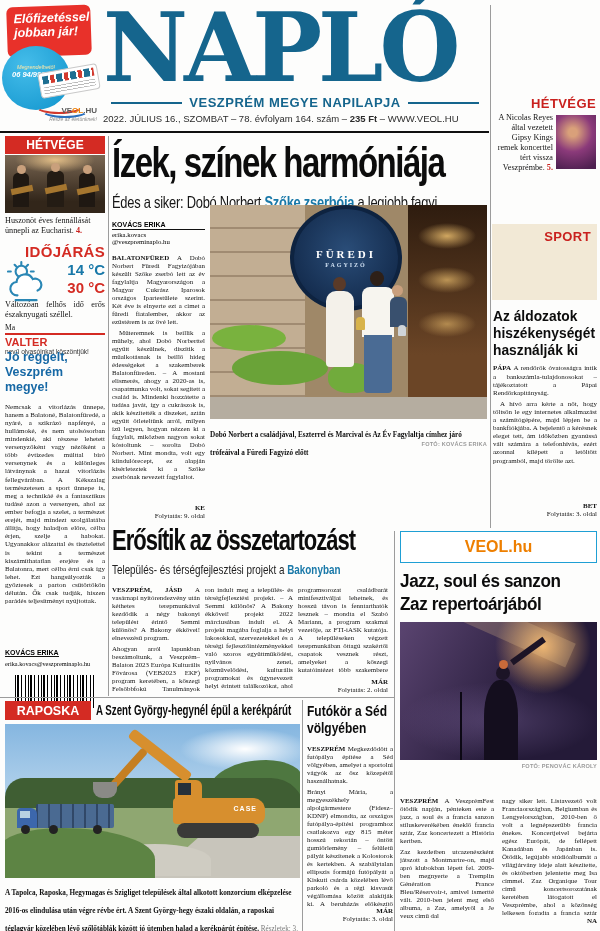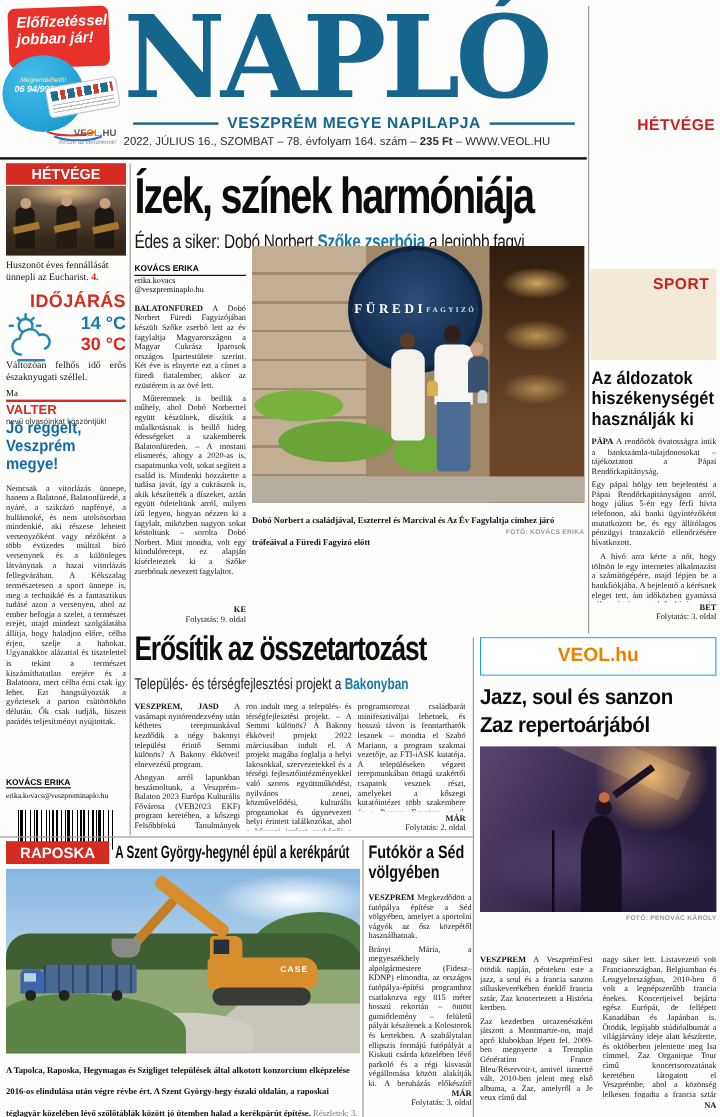--- a/index.html
+++ b/index.html
@@ -63,35 +63,39 @@
       <span>2022. JÚLIUS 16., SZOMBAT – 78. évfolyam 164. szám – </span><span style="font-weight:bold">235 Ft</span><span> – WWW.VEOL.HU</span>
     </div>
   </div>
   <div class="hline" style="left:0;top:131px;width:489px;height:2px"></div>
 
   <div class="vline" style="left:490px;top:5px;height:523px"></div>
 
 
   <div class="abs" style="left:493px;top:96px;width:103px">
     <div class="railhead">HÉTVÉGE</div>
+    <div class="rt" style="margin-top:2px;text-align:right">
+      <div style="float:right;width:40px;height:54px;margin:2px 0 2px 3px;background:radial-gradient(circle at 42% 32%,#d9a07a 10%,#8b3a7a 45%,#4e2050 90%)"></div>
+      <span>A Nicolas Reyes által vezetett Gipsy Kings remek koncerttel tért vissza Veszprémbe.</span>
+      <span class="pg">5.</span>
+    </div>
   </div>
 
   <div class="abs" style="left:492px;top:224px;width:105px;height:76px;background:#f2e9d6;box-sizing:border-box;padding:5px 6px">
     <div class="railhead">SPORT</div>
   </div>
 
   <div class="abs" style="left:493px;top:308px;width:104px">
     <div class="h" style="font-size:15px;line-height:1.12;transform:scaleX(.92);transform-origin:left top">
       <div>Az áldozatok</div>
       <div>hiszékenységét</div>
       <div>használják ki</div>
     </div>
     <div class="bt" style="margin-top:6px;height:138px;font-size:7px">
       <p><span class="tag">PÁPA</span> <span>A rendőrök óvatosságra intik a bankszámla-tulajdonosokat – tájékoztatott a Pápai Rendőrkapitányság.</span></p>
-      <p>Egy pápai hölgy tett bejelentést a Pápai Rendőrkapitányságon arról, hogy július 5-én egy férfi hívta telefonon, aki banki ügyintézőként mutatkozott be, és egy állítólagos pénzügyi tranzakció ellenőrzésére hivatkozott.</p>
       <p>
           <span class="ind">A hívó arra kérte a nőt, hogy töltsön le egy internetes alkalmazást a számítógépére, majd lépjen be a bankfiókjába. A bejelentő a kérésnek eleget tett, ám időközben gyanússá vált számára a telefonhívás, ezért azonnal kilépett a letöltött programból, majd törölte azt.</span>
         </p>
     </div>
     <div class="sigrow">BET</div>
     <div class="more">Folytatás: 3. oldal</div>
   </div>
 
   <div class="vline" style="left:108px;top:136px;height:560px"></div>
 
@@ -164,21 +168,21 @@
   </div>
   <div class="abs sigrow" style="left:112px;top:504px;width:93px">KE</div>
   <div class="abs more" style="left:112px;top:512px;width:93px">Folytatás: 9. oldal</div>
 
   <div class="photo" style="left:210px;top:205px;width:277px;height:214px;background:#9f8868">
     <div class="sh" style="left:0;top:0;width:95px;height:214px;background:repeating-linear-gradient(#c2ae93 0 22px,#a08b72 22px 24px),repeating-linear-gradient(90deg,rgba(160,139,114,.55) 0 2px,rgba(0,0,0,0) 2px 30px)"></div>
     <div class="sh" style="left:198px;top:0;width:79px;height:214px;background:linear-gradient(#2e1c0f,#6b4526 70%)"></div>
     <div class="sh" style="left:208px;top:18px;width:58px;height:26px;background:radial-gradient(closest-side,rgba(235,190,110,.85),rgba(235,190,110,0))"></div>
     <div class="sh" style="left:208px;top:62px;width:58px;height:26px;background:radial-gradient(closest-side,rgba(235,190,110,.7),rgba(235,190,110,0))"></div>
     <div class="sh" style="left:208px;top:106px;width:58px;height:26px;background:radial-gradient(closest-side,rgba(235,190,110,.6),rgba(235,190,110,0))"></div>
-    <div class="sh" style="left:80px;top:0;width:112px;height:106px;border-radius:50%;background:radial-gradient(circle at 50% 42%,#2a4d78,#142c4e 75%);border:4px solid #0e2340;box-sizing:border-box;color:#fff;display:flex;align-items:center;justify-content:center">
+    <div class="sh" style="left:80px;top:0;width:112px;height:106px;border-radius:50%;background:radial-gradient(circle at 50% 42%,#2a4d78,#142c4e 75%);border:4px solid #0e2340;box-sizing:border-box;color:#fff;display:flex;flex-direction:column;align-items:center;justify-content:center">
       <div style="font:bold 11px 'Liberation Serif',serif;letter-spacing:3px">FÜREDI</div>
       <div style="font:bold 6px 'Liberation Serif',serif;letter-spacing:2px;margin-top:2px;color:#cfe0f2">FAGYIZÓ</div>
     </div>
     <div class="sh" style="left:2px;top:120px;width:74px;height:26px;border-radius:50%;background:#79b23e"></div>
     <div class="sh" style="left:22px;top:146px;width:96px;height:34px;border-radius:50%;background:#6aa338"></div>
     <div class="sh" style="left:118px;top:158px;width:46px;height:30px;border-radius:45%;background:#71ab3c"></div>
     <div class="sh" style="left:0;top:192px;width:277px;height:22px;background:#b5ada0"></div>
     <div class="sh" style="left:116px;top:86px;width:28px;height:76px;background:#f4f1ea;border-radius:10px 10px 4px 4px"></div>
     <div class="sh" style="left:123px;top:72px;width:13px;height:14px;border-radius:50%;background:#5a3a28"></div>
     <div class="sh" style="left:152px;top:82px;width:32px;height:50px;background:#f7f5ef;border-radius:8px 8px 0 0"></div>

